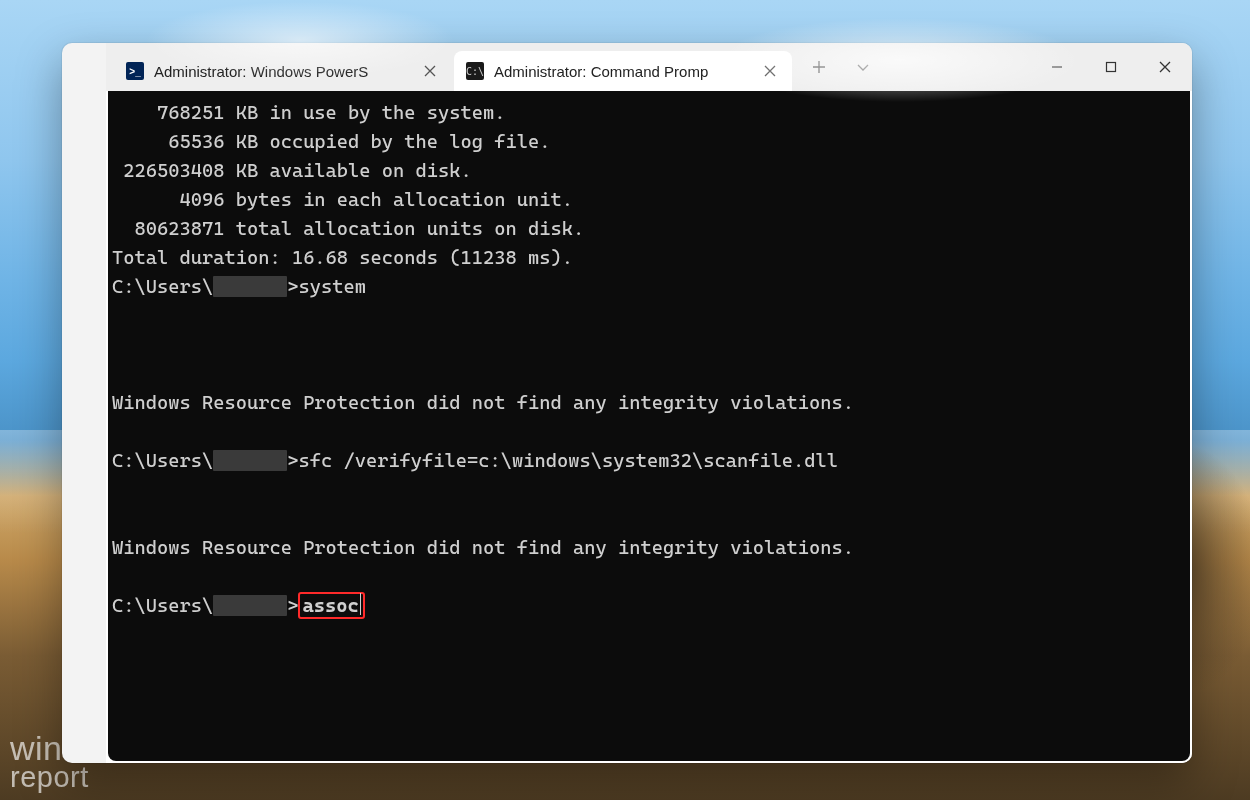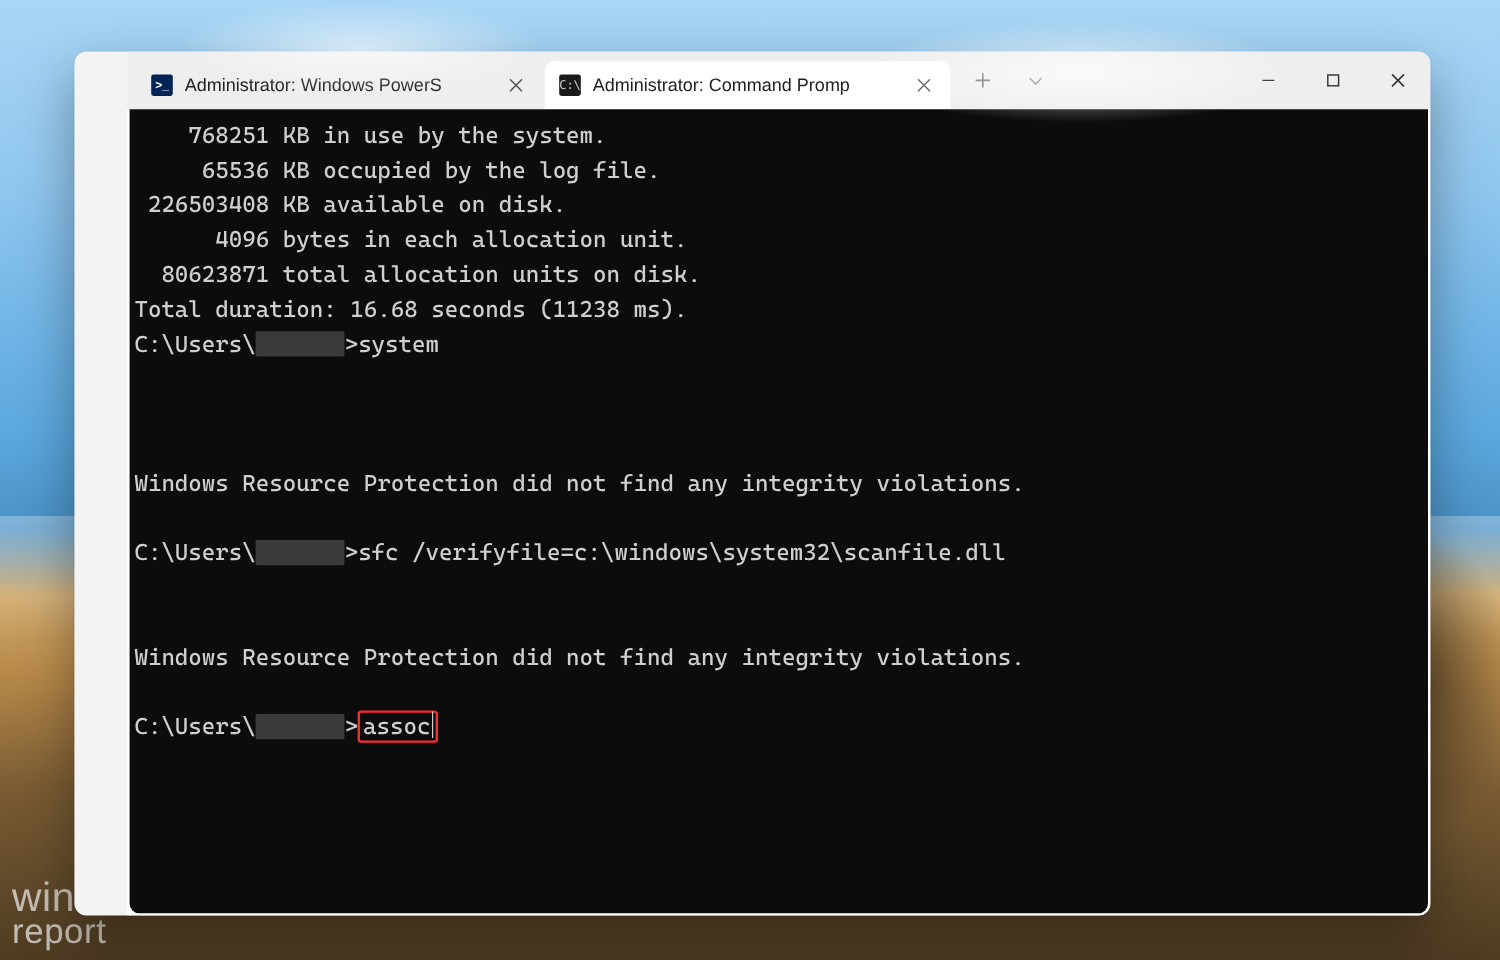--- a/index.html
+++ b/index.html
@@ -84,21 +84,21 @@
     font-size: 19.2px; line-height: 1.51;
     padding: 8px 4px 8px 4px;
     overflow: hidden;
     border-radius: 0 0 8px 8px;
   }
   .terminal .line { white-space: pre; }
   .redacted {
     display:inline-block; width: 74px; height: 1.1em; vertical-align: -0.15em;
     background: #3a3a3a; border-radius:1px;
   }
-  .hl-red { border: 2px solid #ff2a2a; padding: 0 2px; border-radius:3px; }
+  .hl-red { border: 2px solid #ff2a2a; padding: 0 2px; border-radius:3px;font-weight:bold; }
   .cursor {
     display:inline-block; width:1.5px; height:1.15em; background:#cfcfcf;
     vertical-align:-0.18em; margin-left:1px;
   }
   .hidden-name { color: transparent; }
 
   svg { display:block; }
 </style>
 </head>
 <body>

